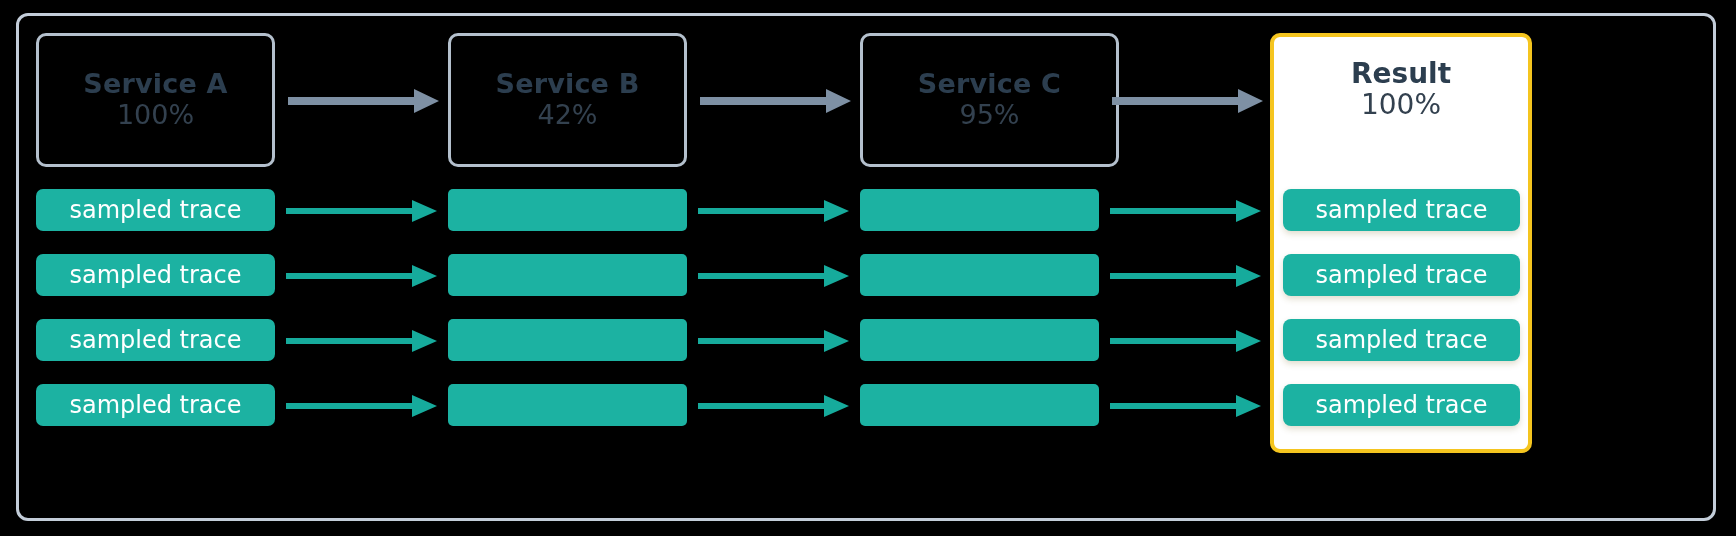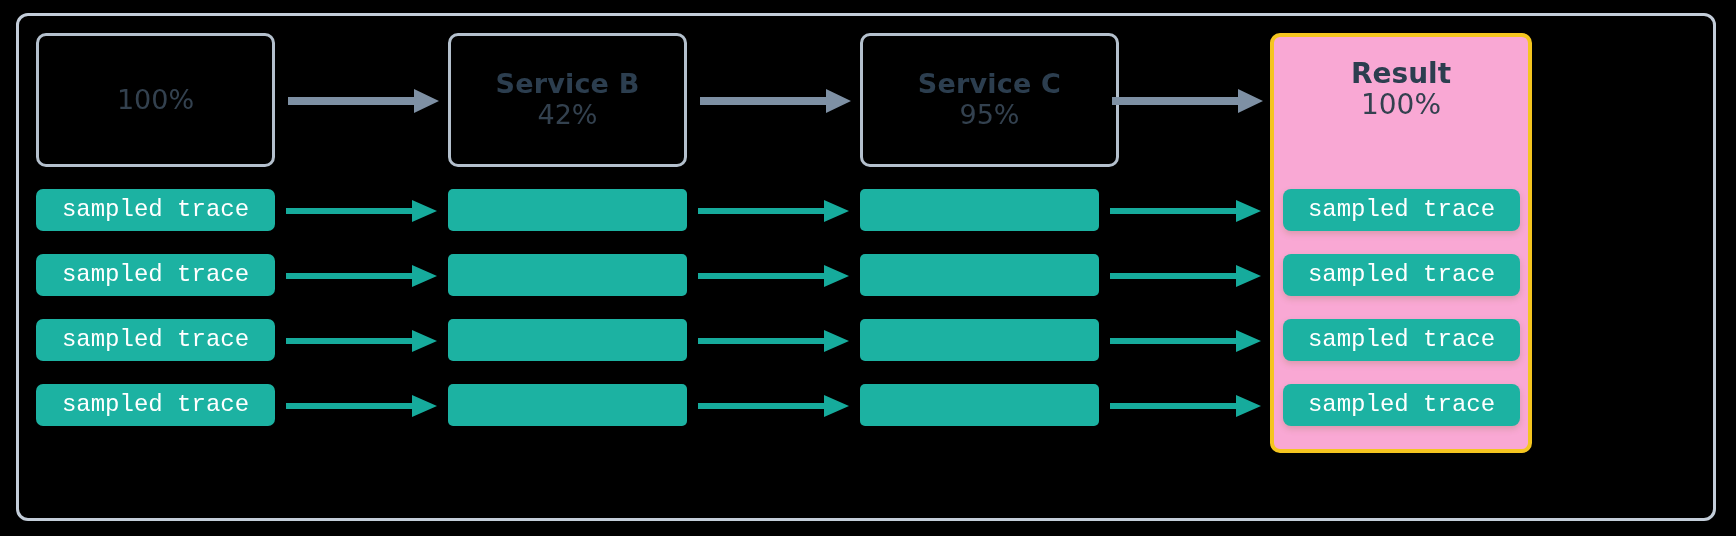--- a/index.html
+++ b/index.html
@@ -57,21 +57,21 @@
     color: #33414f;
     line-height: 1.1;
   }
 
   
   .result-panel {
     position: absolute;
     box-sizing: border-box;
     border: 4px solid #f5c51f;
     border-radius: 10px;
-    background: #f9a8d4;
+    background: #ffffff;
   }
   .result-head {
     position: absolute;
     left: 0;
     right: 0;
     top: 22px;
     display: flex;
     flex-direction: column;
     align-items: center;
     justify-content: center;
@@ -92,21 +92,20 @@
 
   
   .trace-bar {
     position: absolute;
     box-sizing: border-box;
     background: #1cb2a2;
     border-radius: 7px;
     display: flex;
     align-items: center;
     justify-content: center;
-    font-family: Liberation Mono, monospace;
   }
   .trace-bar.in-result {
     border-radius: 8px;
     box-shadow: 0 3px 6px rgba(120, 100, 30, 0.22);
   }
   .trace-bar.plain {
     border-radius: 5px;
   }
   .trace-label {
     font-size: 24px;
@@ -123,20 +122,21 @@
   .arrow svg { display: block; }
 </style>
 </head>
 <body>
 
 <div class="canvas">
 
   <div class="outer-frame"></div>
 
   <div class="stage-box" style="left:36px; top:33px; width:239px; height:134px;">
+    <div class="stage-name">Service A</div>
     <div class="stage-pct">100%</div>
   </div>
 
   <div class="stage-box" style="left:448px; top:33px; width:239px; height:134px;">
     <div class="stage-name">Service B</div>
     <div class="stage-pct">42%</div>
   </div>
 
   <div class="stage-box" style="left:860px; top:33px; width:259px; height:134px;">
     <div class="stage-name">Service C</div>

